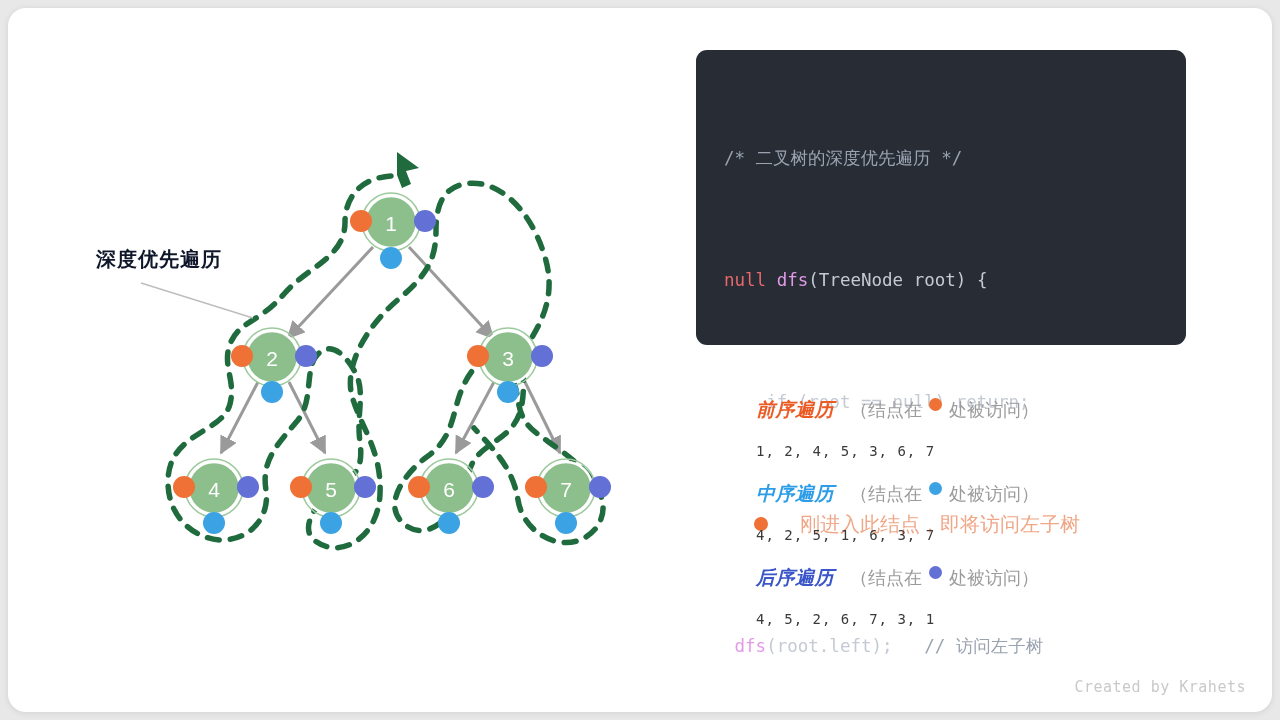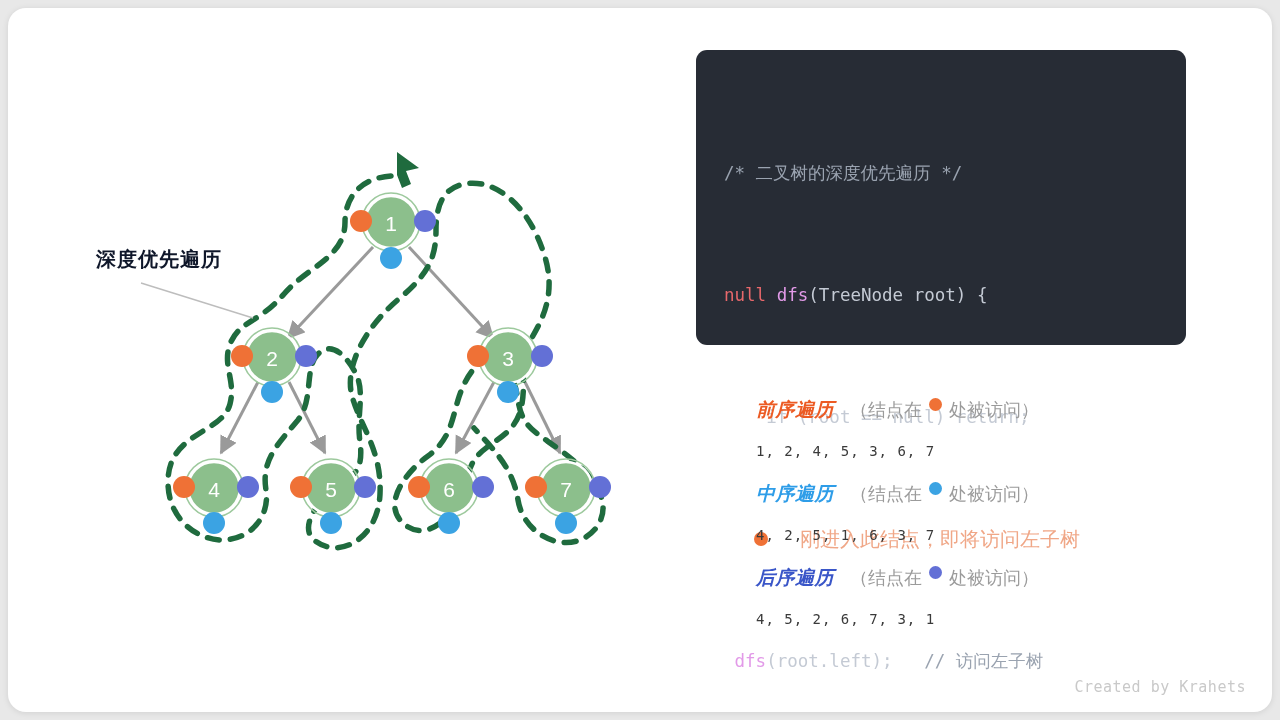--- a/index.html
+++ b/index.html
@@ -55,21 +55,21 @@
   
   #code-block {
     position: absolute;
     left: 688px;
     top: 42px;
     width: 490px;
     height: 295px;
     background: #272c35;
     border-radius: 11px;
     box-sizing: border-box;
-    padding: 16px 24px 16px 28px;
+    padding: 1px 24px 16px 28px;
     font-family: "DejaVu Sans Mono", "Liberation Mono", monospace;
     font-size: 17.5px;
     line-height: 30.5px;
     color: #c4cad4;
     white-space: pre;
   }
   .c-comment { color: #9aa3b0; }
   .c-kw      { color: #e8686b; }
   .c-fn      { color: #e29ae8; }
   .c-plain   { color: #c4cad4; }

